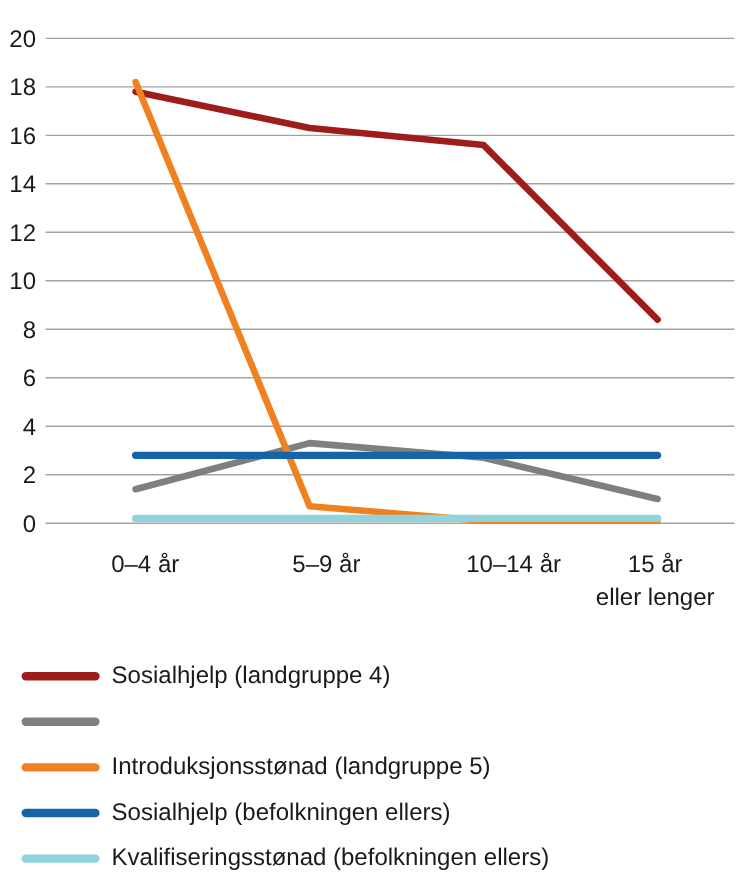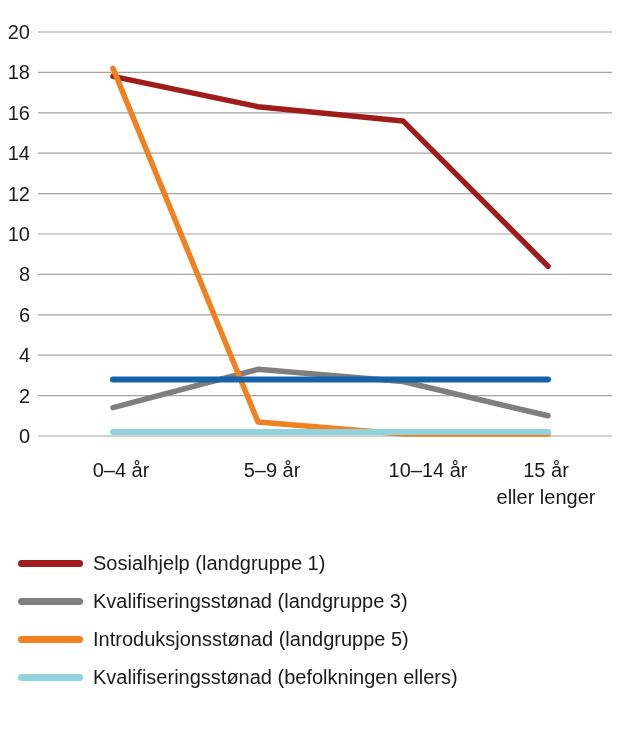--- a/index.html
+++ b/index.html
@@ -49,28 +49,31 @@
       <polyline points="113,76.4 258,106.7 403,120.9 548,266.3" class="series-line" stroke="#9e1c1a" stroke-width="5.5"></polyline>
       <polyline points="113,407.7 258,369.3 403,381.5 548,415.8" class="series-line" stroke="#7f7f7f" stroke-width="5.5"></polyline>
       <polyline points="113,68.4 258,421.9 403,434.0 548,434.0" class="series-line" stroke="#f08121" stroke-width="5.5"></polyline>
       <polyline points="113,379.4 258,379.4 403,379.4 548,379.4" class="series-line" stroke="#1763a8" stroke-width="6"></polyline>
       <polyline points="113,432.0 258,432.0 403,432.0 548,432.0" class="series-line" stroke="#90d3dd" stroke-width="6"></polyline>
     </svg>
 
   <div class="legend">
     <div class="legend-item">
       <span class="swatch" style="background: rgb(158, 28, 26);"></span>
-      <span class="legend-label">Sosialhjelp (landgruppe 1)</span>
+      <span class="legend-label">Sosialhjelp (landgruppe 4)</span>
     </div>
     <div class="legend-item">
       <span class="swatch" style="background: rgb(127, 127, 127);"></span>
-      <span class="legend-label">Kvalifiseringsstønad (landgruppe 3)</span>
     </div>
     <div class="legend-item">
       <span class="swatch" style="background: rgb(240, 129, 33);"></span>
       <span class="legend-label">Introduksjonsstønad (landgruppe 5)</span>
+    </div>
+    <div class="legend-item">
+      <span class="swatch" style="background: rgb(23, 99, 168);"></span>
+      <span class="legend-label">Sosialhjelp (befolkningen ellers)</span>
     </div>
     <div class="legend-item">
       <span class="swatch" style="background: rgb(144, 211, 221);"></span>
       <span class="legend-label">Kvalifiseringsstønad (befolkningen ellers)</span>
     </div>
   </div>
 </div>
 
 </body></html>

